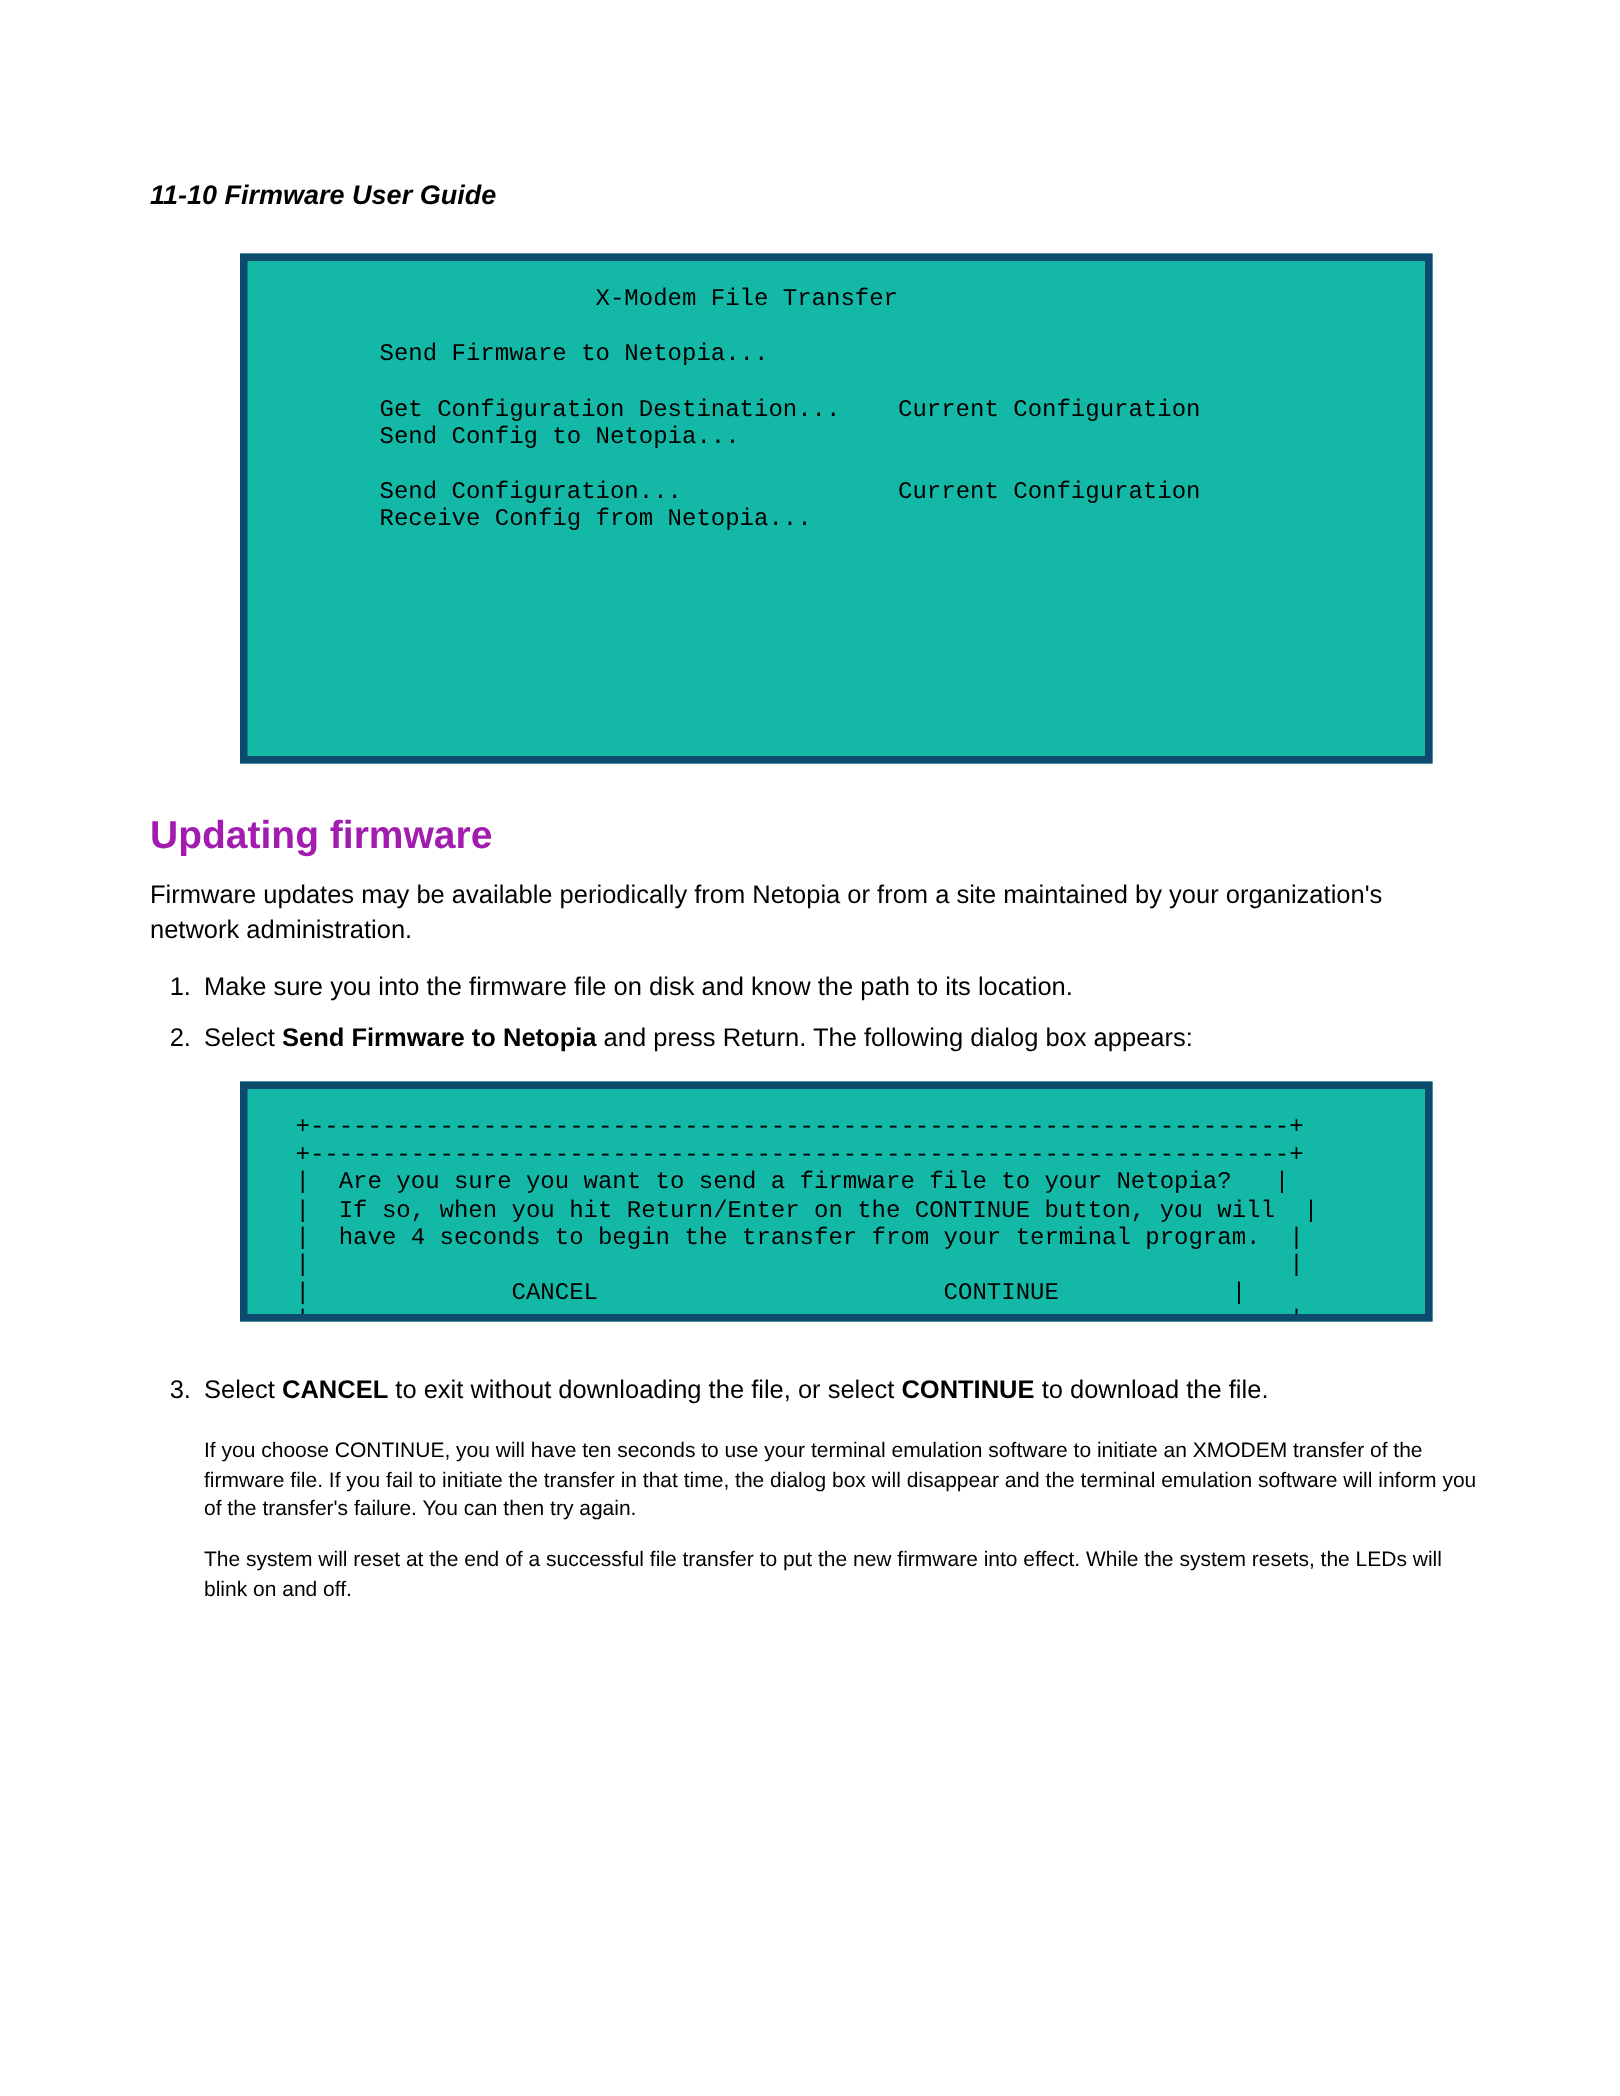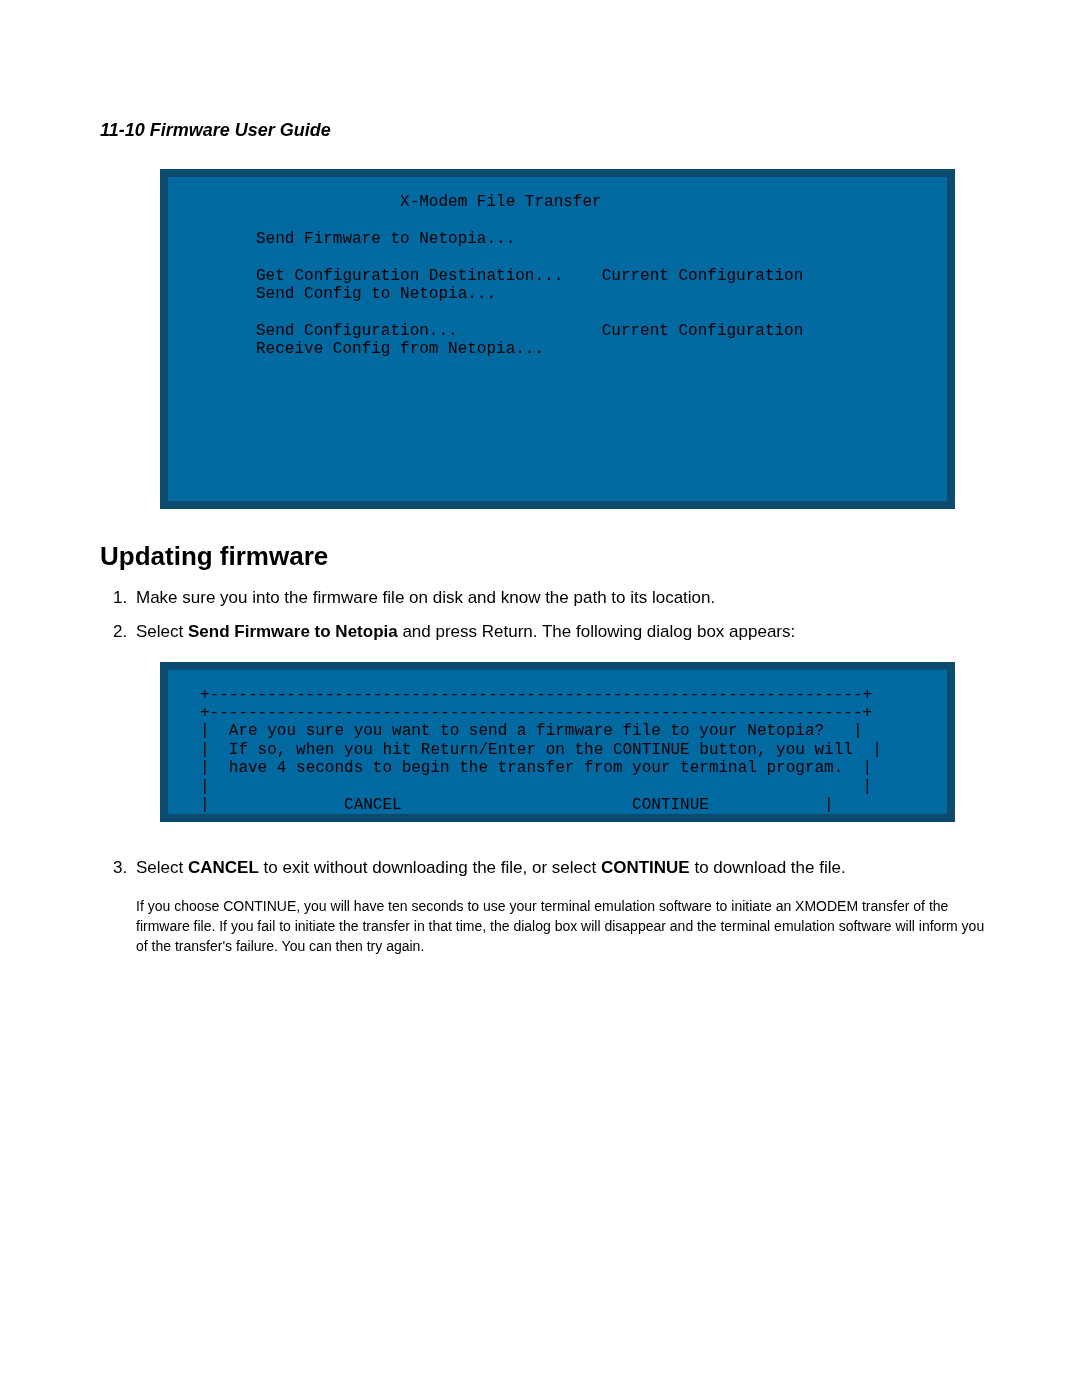--- a/index.html
+++ b/index.html
@@ -17,43 +17,43 @@
     font-family: Arial, Helvetica, sans-serif;
     color: #000;
   }
   .page-header {
     font-style: italic;
     font-weight: bold;
     font-size: 18px;
     margin-bottom: 28px;
   }
   .terminal {
-    border: 8px solid #0c4a6e;
-    background: #0369a1;
+    border: 5px solid #0c4a6e;
+    background: #14b8a6;
     padding: 16px 40px 16px 40px;
     box-sizing: border-box;
     font-family: "Courier New", Courier, monospace;
     font-size: 16px;
     line-height: 1.15;
     white-space: pre;
     overflow: hidden;
   }
   .terminal.screen1 {
     margin-left: 60px;
     margin-right: 30px;
     height: 340px;
   }
   .terminal.screen2 {
     margin-left: 60px;
     margin-right: 30px;
     height: 160px;
     padding: 16px 32px;
   }
   .section-heading {
-    color: #000000;
+    color: #a21caf;
     font-weight: bold;
     font-size: 26px;
     margin-top: 32px;
     margin-bottom: 14px;
   }
   .body-text {
     font-size: 17px;
     line-height: 1.35;
     margin-bottom: 14px;
   }
@@ -86,20 +86,21 @@
 <span>     <span>Send Firmware to Netopia...</span></span>
 
 <span>     <span>Get Configuration Destination...</span>    <span>Current Configuration</span></span>
 <span>     <span>Send Config to Netopia...</span></span>
 
 <span>     <span>Send Configuration...</span>               <span>Current Configuration</span></span>
 <span>     <span>Receive Config from Netopia...</span></span></div>
 
   <div class="section-heading">Updating firmware</div>
 
+  <div class="body-text">Firmware updates may be available periodically from Netopia or from a site maintained by your organization's network administration.</div>
 
   <ol class="steps">
     <li>Make sure you into the firmware file on disk and know the path to its location.</li>
     <li>
       <span>Select </span><span class="bold">Send Firmware to Netopia</span><span> and press Return. The following dialog box appears:</span>
     </li>
   </ol>
 
   <div class="terminal screen2">+--------------------------------------------------------------------+
 +--------------------------------------------------------------------+
@@ -111,14 +112,15 @@
 |                                                                    |
 +--------------------------------------------------------------------+</div>
 
   <ol class="steps" start="3" style="margin-top:34px;">
     <li>
       <span>Select </span><span class="bold">CANCEL</span><span> to exit without downloading the file, or select </span><span class="bold">CONTINUE</span><span> to download the file.</span>
     </li>
   </ol>
 
   <div class="step-sub">If you choose CONTINUE, you will have ten seconds to use your terminal emulation software to initiate an XMODEM transfer of the firmware file. If you fail to initiate the transfer in that time, the dialog box will disappear and the terminal emulation software will inform you of the transfer's failure. You can then try again.</div>
+  <div class="step-sub">The system will reset at the end of a successful file transfer to put the new firmware into effect. While the system resets, the LEDs will blink on and off.</div>
 
 </div>
 
 </body></html>

